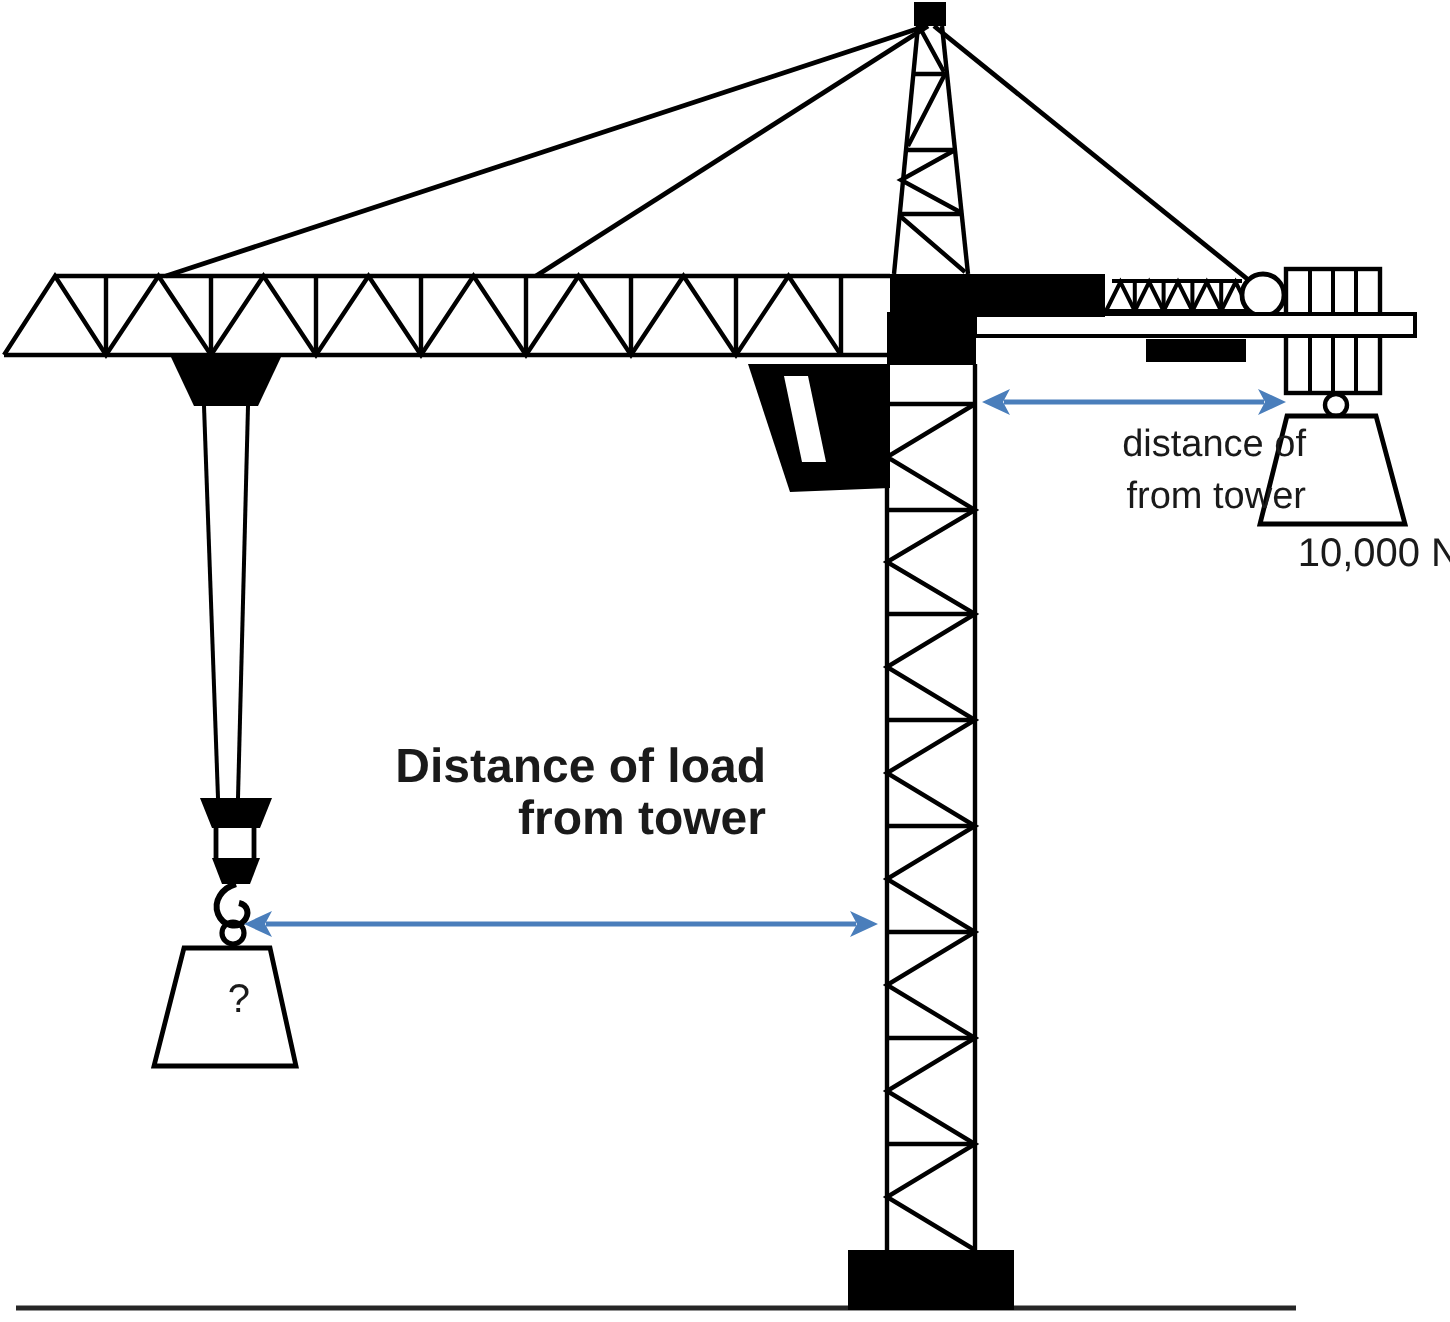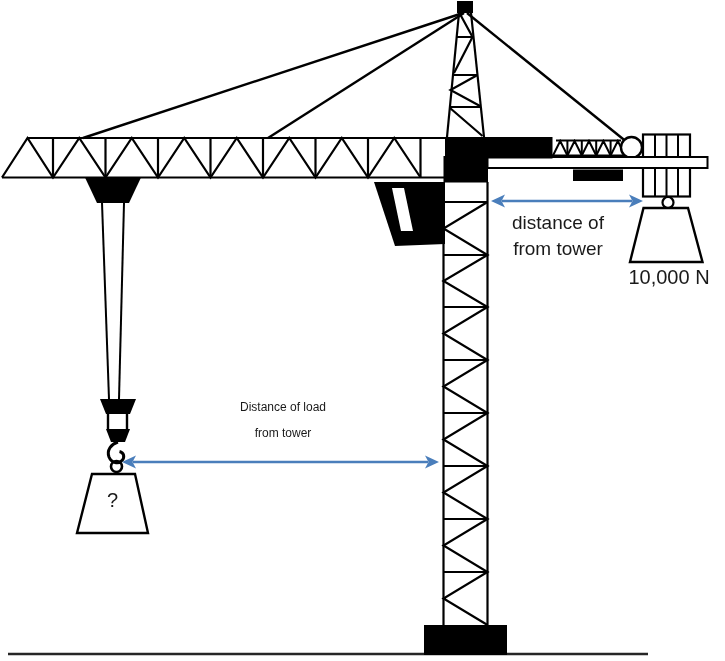--- a/index.html
+++ b/index.html
@@ -7,24 +7,24 @@
     position:relative;
     width:725px;height:661px;
     background:#fff;
     font-family:"Liberation Sans", sans-serif;
     overflow:hidden;
   }
   .stage svg{position:absolute;left:0;top:0;}
   .label{
     position:absolute;
     color:#1a1a1a;
-    text-align:center;
+    text-align:right;
     white-space:nowrap;
   }
-  .load-label{left:183px;top:394px;width:200px;font-size:12px;line-height:26px;}
+  .load-label{left:183px;top:371px;width:200px;font-size:24px;line-height:26px;font-weight:bold;}
   .cw-label{left:463px;top:210px;width:190px;font-size:19px;line-height:25.5px;}
   .cw-value{left:608px;top:266px;width:122px;font-size:20px;}
   .load-value{left:100px;top:489px;width:25px;font-size:20px;}
 </style>
 </head>
 <body>
 
 <div class="stage">
 
   <svg width="725" height="661" viewBox="0 0 725 661">

